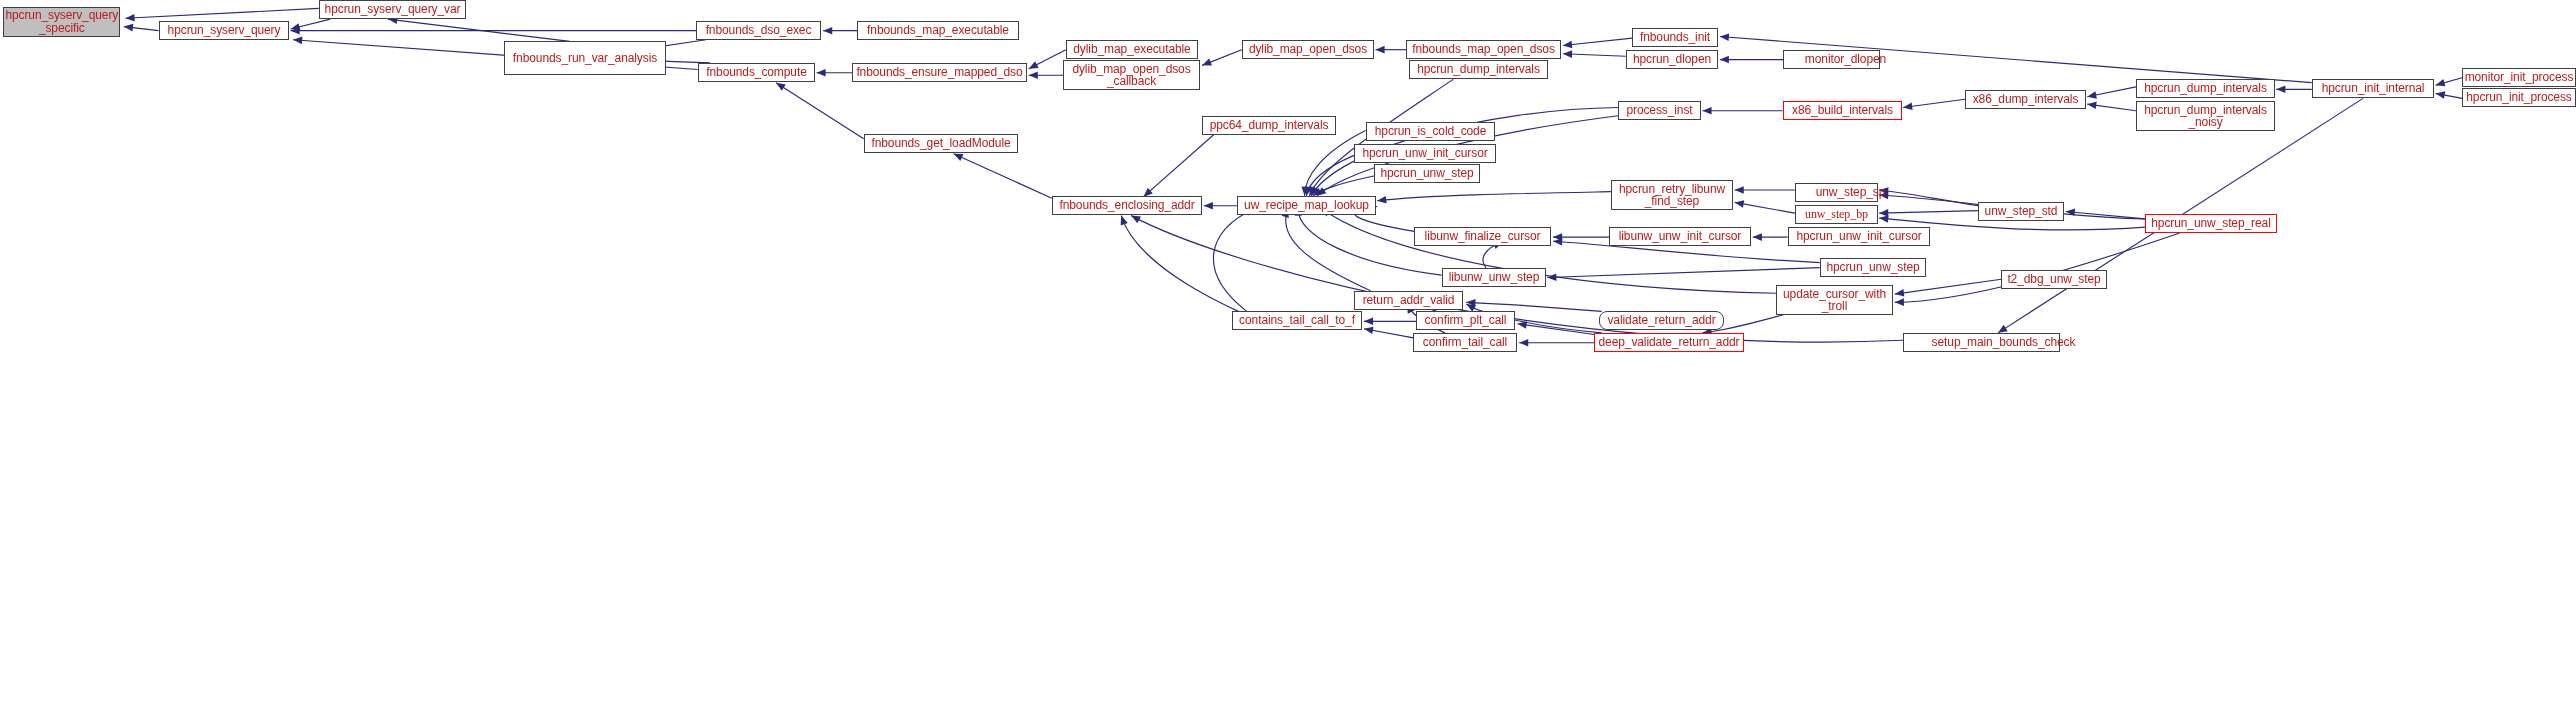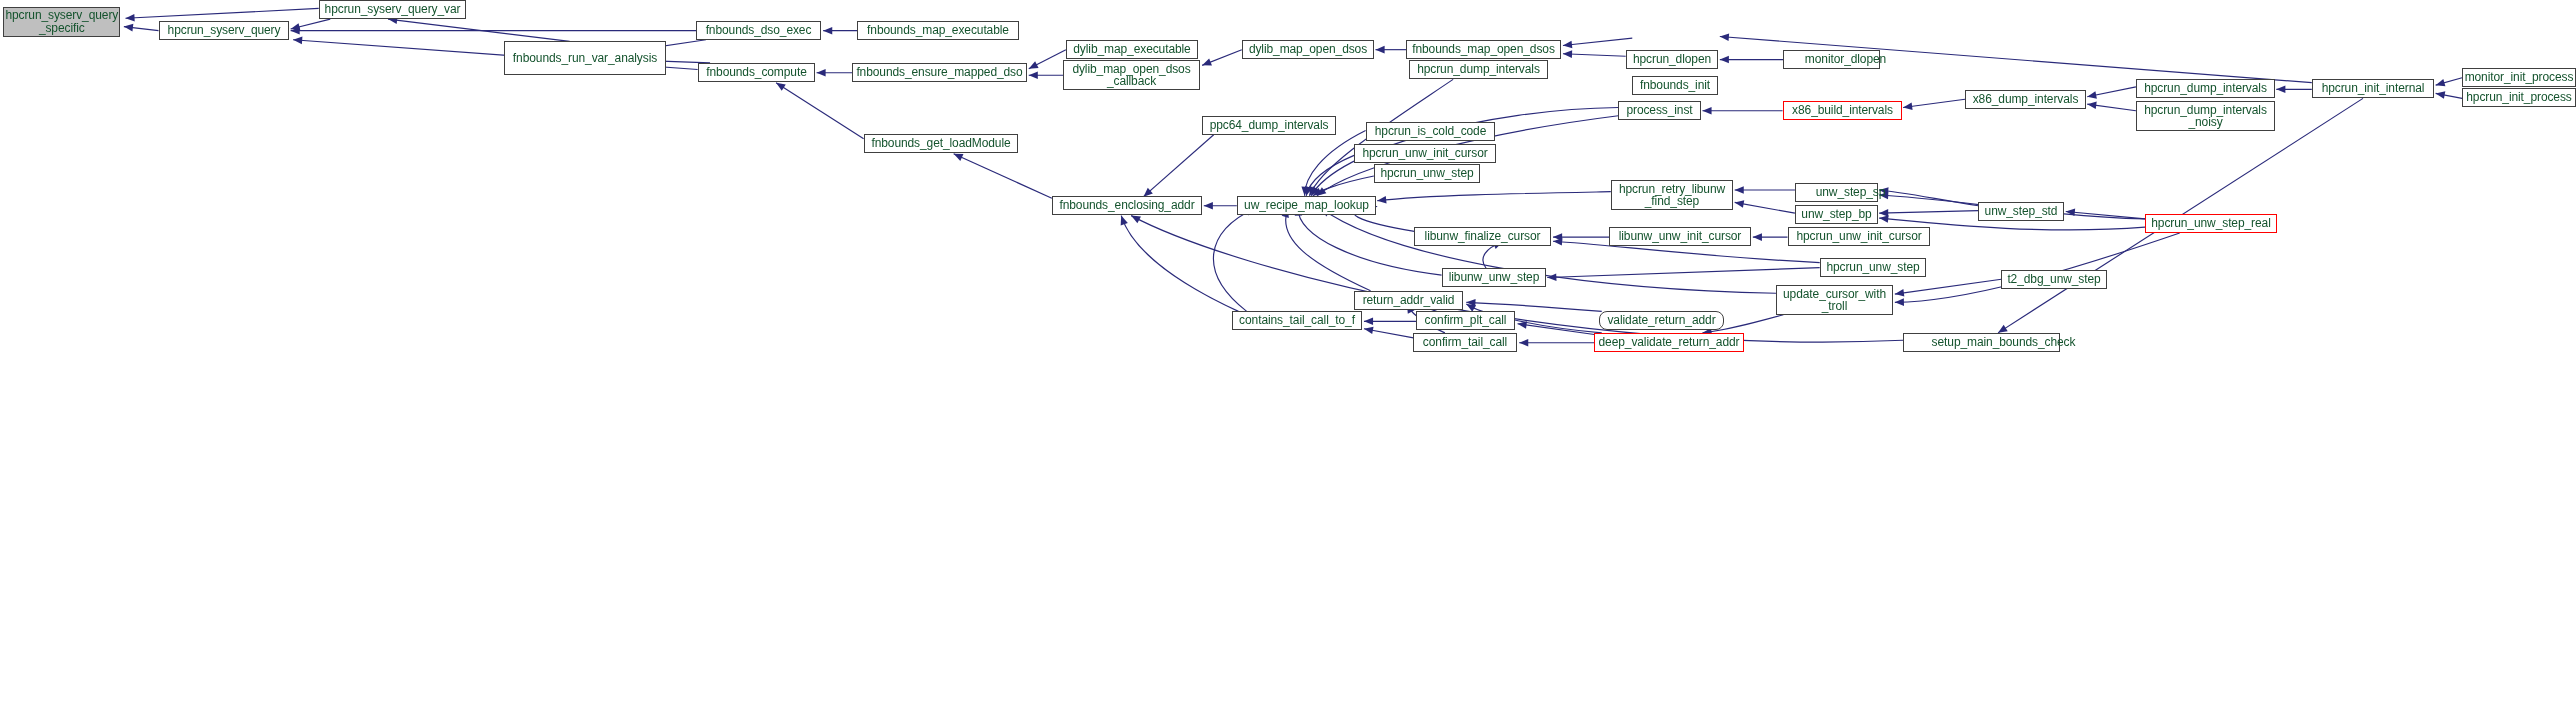--- a/index.html
+++ b/index.html
@@ -25,21 +25,21 @@
   }
   .node {
     position: absolute;
     box-sizing: border-box;
     display: flex;
     align-items: center;
     justify-content: center;
     text-align: center;
     background: #ffffff;
     border: 0.8px solid #404040;
-    color: #14532d;
+    color: #b91c1c;
     font-size: 12px;
     line-height: 12.4px;
     letter-spacing: -0.1px;
     white-space: pre-line;
     z-index: 5;
   }
   .node.root {
     background: #bfbfbf;
     border: 0.8px solid #404040;
   }
@@ -194,21 +194,21 @@
     <div class="node" style="left: 696px; top: 20.6px; width: 125px; height: 19px;">fnbounds_dso_exec</div>
     <div class="node" style="left: 857px; top: 20.6px; width: 162px; height: 19px;">fnbounds_map_executable</div>
     <div class="node" style="left: 504px; top: 41px; width: 162px; height: 34px;">fnbounds_run_var_analysis</div>
     <div class="node" style="left: 698px; top: 63px; width: 117px; height: 19px;">fnbounds_compute</div>
     <div class="node" style="left: 852px; top: 63px; width: 175px; height: 19px;">fnbounds_ensure_mapped_dso</div>
     <div class="node" style="left: 1066px; top: 40px; width: 132px; height: 19px;">dylib_map_executable</div>
     <div class="node" style="left: 1063px; top: 60px; width: 137px; height: 30px;">dylib_map_open_dsos
 _callback</div>
     <div class="node" style="left: 1242px; top: 40px; width: 132px; height: 19px;">dylib_map_open_dsos</div>
     <div class="node" style="left: 1406px; top: 40px; width: 155px; height: 19px;">fnbounds_map_open_dsos</div>
-    <div class="node" style="left: 1632px; top: 28px; width: 86px; height: 19px; margin-top: 48px;">fnbounds_init</div>
+    <div class="node" style="left: 1632px; top: 28px; width: 86px; height: 19px;">fnbounds_init</div>
     <div class="node" style="left: 1626px; top: 50px; width: 92px; height: 19px;">hpcrun_dlopen</div>
     <div class="node" style="left: 1783px; top: 50px; width: 97px; height: 19px; padding-left: 28px;">monitor_dlopen</div>
     <div class="node" style="left: 1409px; top: 60px; width: 139px; height: 19px;">hpcrun_dump_intervals</div>
     <div class="node" style="left: 864px; top: 134px; width: 154px; height: 19px;">fnbounds_get_loadModule</div>
     <div class="node" style="left: 1202px; top: 116px; width: 134px; height: 19px;">ppc64_dump_intervals</div>
     <div class="node" style="left: 1366px; top: 122px; width: 129px; height: 19px;">hpcrun_is_cold_code</div>
     <div class="node" style="left: 1354px; top: 144px; width: 142px; height: 19px;">hpcrun_unw_init_cursor</div>
     <div class="node" style="left: 1374px; top: 164px; width: 106px; height: 19px;">hpcrun_unw_step</div>
     <div class="node" style="left: 1618px; top: 101px; width: 83px; height: 19px;">process_inst</div>
     <div class="node highlight" style="left: 1783px; top: 101px; width: 119px; height: 19px;">x86_build_intervals</div>
@@ -217,21 +217,21 @@
     <div class="node" style="left: 2136px; top: 101px; width: 139px; height: 30px;">hpcrun_dump_intervals
 _noisy</div>
     <div class="node" style="left: 2312px; top: 79px; width: 122px; height: 19px;">hpcrun_init_internal</div>
     <div class="node" style="left: 2462px; top: 68px; width: 114px; height: 19px;">monitor_init_process</div>
     <div class="node" style="left: 2462px; top: 88px; width: 114px; height: 19px;">hpcrun_init_process</div>
     <div class="node" style="left: 1052px; top: 196px; width: 150px; height: 19px;">fnbounds_enclosing_addr</div>
     <div class="node" style="left: 1237px; top: 196px; width: 139px; height: 19px;">uw_recipe_map_lookup</div>
     <div class="node" style="left: 1611px; top: 180px; width: 122px; height: 30px;">hpcrun_retry_libunw
 _find_step</div>
     <div class="node" style="left: 1795px; top: 183px; width: 83px; height: 19px; padding-left: 28px;">unw_step_sp</div>
-    <div class="node" style="left: 1795px; top: 205px; width: 83px; height: 19px;">unw_step_bp</div>
+    <div class="node" style="left: 1795px; top: 205px; width: 83px; height: 19px; font-family: Liberation Serif, serif;">unw_step_bp</div>
     <div class="node" style="left: 1978px; top: 202px; width: 86px; height: 19px;">unw_step_std</div>
     <div class="node highlight" style="left: 2145px; top: 214px; width: 132px; height: 19px;">hpcrun_unw_step_real</div>
     <div class="node" style="left: 1414px; top: 227px; width: 137px; height: 19px;">libunw_finalize_cursor</div>
     <div class="node" style="left: 1609px; top: 227px; width: 142px; height: 19px;">libunw_unw_init_cursor</div>
     <div class="node" style="left: 1788px; top: 227px; width: 142px; height: 19px;">hpcrun_unw_init_cursor</div>
     <div class="node" style="left: 1820px; top: 258px; width: 106px; height: 19px;">hpcrun_unw_step</div>
     <div class="node" style="left: 1442px; top: 268px; width: 104px; height: 19px;">libunw_unw_step</div>
     <div class="node" style="left: 2001px; top: 270px; width: 106px; height: 19px;">t2_dbg_unw_step</div>
     <div class="node" style="left: 1776px; top: 285px; width: 117px; height: 30px;">update_cursor_with
 _troll</div>

